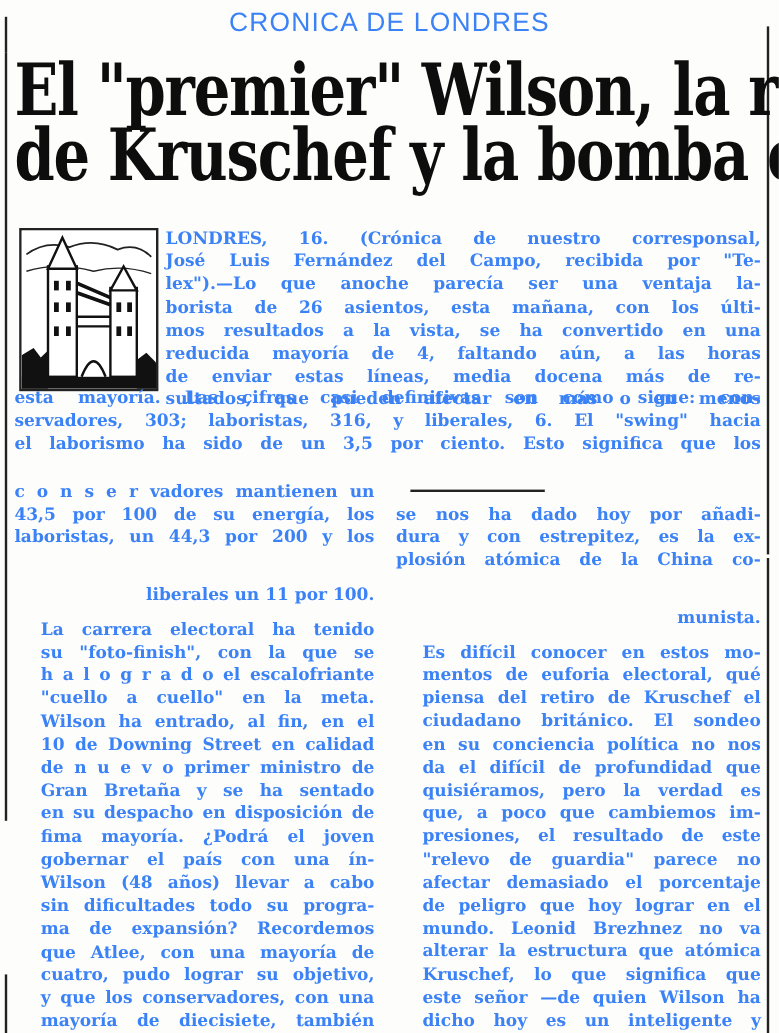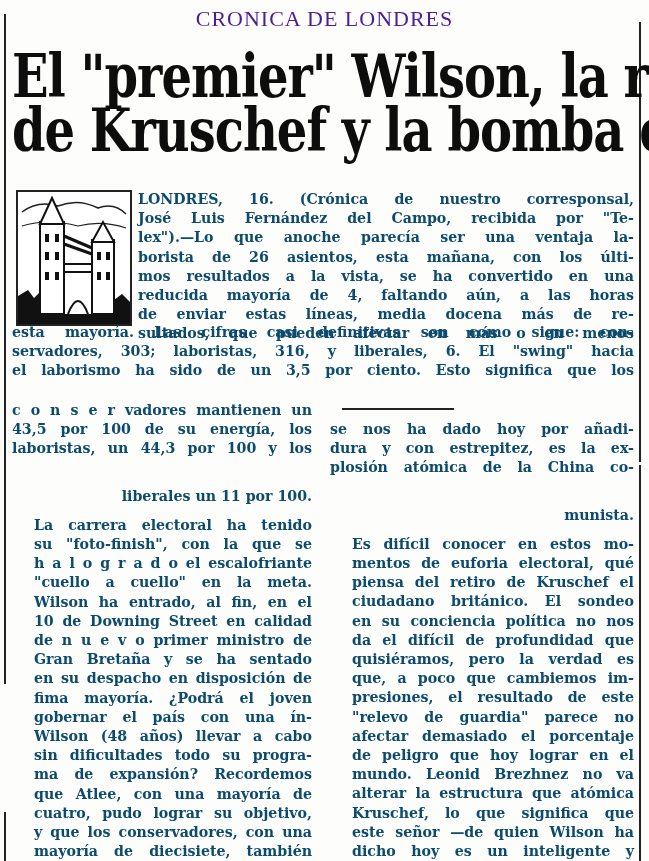--- a/index.html
+++ b/index.html
@@ -3,38 +3,38 @@
 <meta charset="utf-8">
 <style>
   html, body { margin: 0; padding: 0; background: #ffffff; }
   body {
     width: 649px; height: 861px; overflow: hidden; position: relative;
     font-family: "DejaVu Serif", "Liberation Serif", serif; color: #111;
   }
   .page { position: absolute; left: 0; top: 0; width: 649px; height: 861px; background: #fdfdfb; }
   .section-title {
     position: absolute; left: 0; top: 6px; width: 649px; text-align: center;
-    font-family: Liberation Serif, serif;
-    font-size: 22px; letter-spacing: 1px; color: #4c1d95;
+    font-family: Liberation Sans, sans-serif;
+    font-size: 22px; letter-spacing: 1px; color: #3b82f6;
   }
   .rule-left { position: absolute; left: 4px; width: 2px; background: #222; }
   .rule-right { position: absolute; left: 639px; width: 2px; background: #222; }
   .headline {
     position: absolute; left: 12px; top: 42px; width: 622px;
     font-family: "DejaVu Serif", "Liberation Serif", serif; font-weight: bold;
     color: #0d0d0d; line-height: 54px;
   }
   .headline .line {
     display: block; font-size: 48px; text-align: justify; text-align-last: justify;
     transform: scaleY(1.25); transform-origin: top; letter-spacing: -1px; white-space: nowrap;
   }
   .illustration { position: absolute; left: 16px; top: 190px; width: 112px; height: 132px; border: 2px solid #222; background: #fff; }
   .body-text {
     font-family: "DejaVu Serif", "Liberation Serif", serif; font-weight: bold;
-    font-size: 14.2px; line-height: 19.2px; color: #0c4a6e; text-align: justify;
+    font-size: 14.2px; line-height: 19.2px; color: #3b82f6; text-align: justify;
   }
   .lead { position: absolute; left: 138px; top: 190px; width: 496px; }
   .full { position: absolute; left: 12px; top: 323px; width: 622px; }
   .col-left { position: absolute; left: 12px; top: 401px; width: 300px; }
   .col-right { position: absolute; left: 330px; top: 420px; width: 304px; }
   .para { margin: 0; }
   .para + .para { margin-top: 10px; text-indent: 22px; }
   .indent { text-indent: 22px; }
   .sep { position: absolute; left: 342px; top: 408px; width: 112px; height: 2px; background: #222; }
   .line-text { display: block; text-align: justify; text-align-last: justify; white-space: nowrap; }
@@ -104,21 +104,21 @@
     <span class="line-text">servadores, 303; laboristas, 316, y liberales, 6. El "swing" hacia</span>
     <span class="line-text">el laborismo ha sido de un 3,5 por ciento. Esto significa que los</span>
   </div>
 
   <div class="sep"></div>
 
   <div class="body-text col-left">
     <div class="para">
       <span class="line-text">c o n s e r vadores mantienen un</span>
       <span class="line-text">43,5 por 100 de su energía, los</span>
-      <span class="line-text">laboristas, un 44,3 por 100 y los</span>
+      <span class="line-text">laboristas, un 44,3 por 200 y los</span>
       <span class="line-last">liberales un 11 por 100.</span>
     </div>
     <div class="para" style="margin-top:10px;">
       <span class="line-text indent">La carrera electoral ha tenido</span>
       <span class="line-text">su "foto-finish", con la que se</span>
       <span class="line-text">h a  l o g r a d o el escalofriante</span>
       <span class="line-text">"cuello a cuello" en la meta.</span>
       <span class="line-text">Wilson ha entrado, al fin, en el</span>
       <span class="line-text">10 de Downing Street en calidad</span>
       <span class="line-text">de  n u e v o primer ministro de</span>

